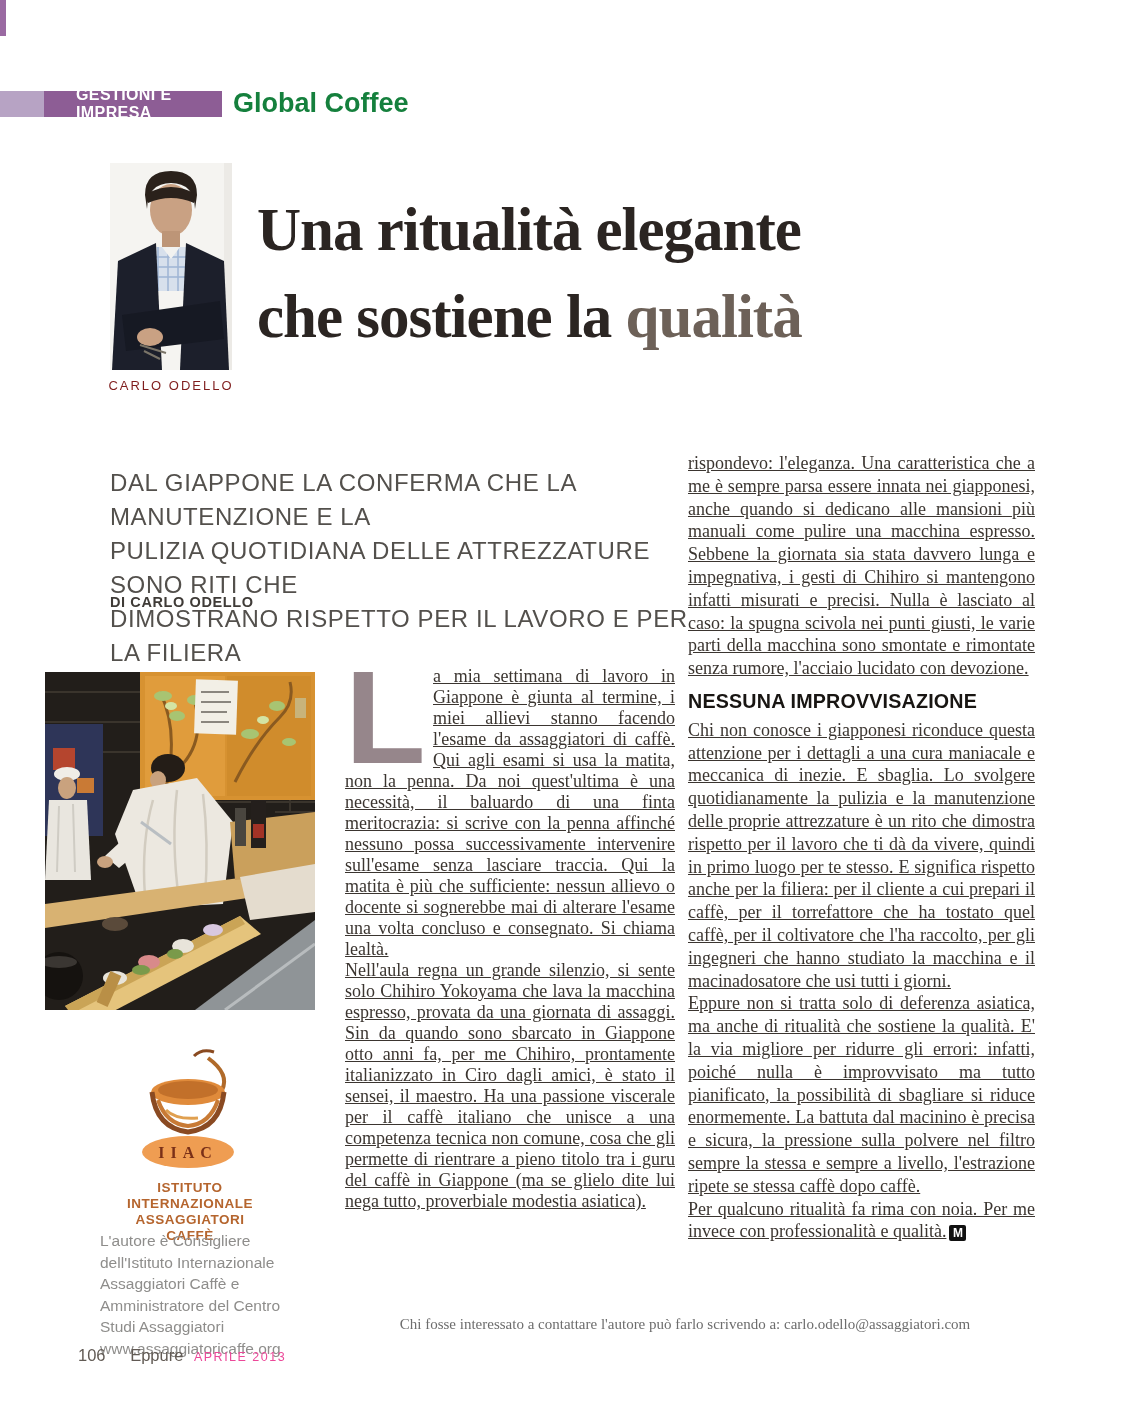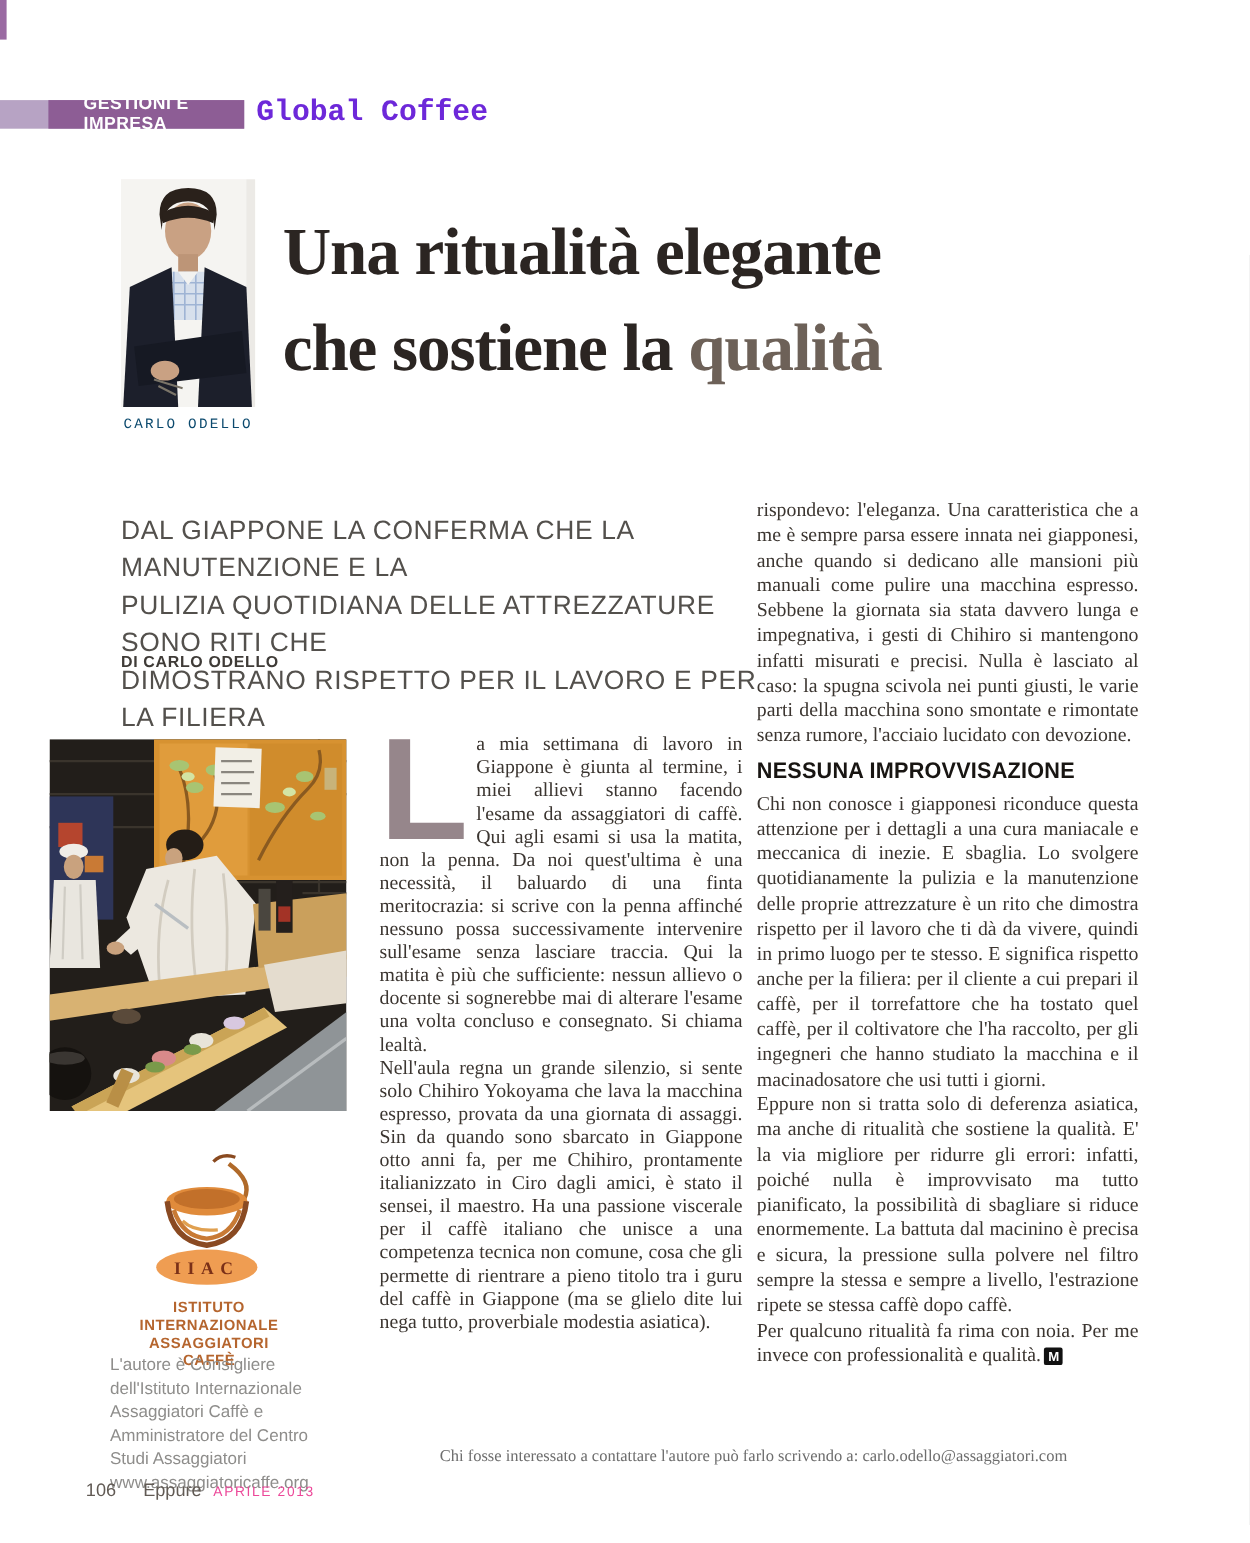--- a/index.html
+++ b/index.html
@@ -9,27 +9,27 @@
     font-family:"Liberation Sans",sans-serif;
   }
   .abs{position:absolute;}
 
   
   #corner-mark{left:0;top:0;width:6px;height:36px;background:#9a6aa2;}
   #kicker-strip{left:0;top:91px;width:222px;height:26px;background:#b7a3c4;}
   #kicker-box{left:44px;top:91px;width:178px;height:26px;background:#8d5d95;
     display:flex;align-items:center;justify-content:center;}
   #kicker-box span{color:#ffffff;font-weight:bold;font-size:16px;letter-spacing:.4px;padding-left:32px;}
-  #section-title{left:233px;top:88px;font-family:Liberation Mono, monospace;
-    font-weight:bold;font-size:27px;color:#6d28d9;}
+  #section-title{left:233px;top:88px;font-family:Liberation Sans, sans-serif;
+    font-weight:bold;font-size:27px;color:#15803d;}
 
   
   #portrait{left:110px;top:163px;width:122px;height:207px;background:#f5f4f1;}
   #portrait-caption{left:96px;top:378px;width:150px;text-align:center;
-    color:#0c4a6e;font-size:13px;letter-spacing:2px;font-family:Liberation Mono, monospace;}
+    color:#7f1d1d;font-size:13px;letter-spacing:2px;}
 
   
   #headline{left:257px;top:186px;width:780px;font-family:"Liberation Serif",serif;
     font-weight:bold;font-size:61px;line-height:87px;color:#2b2522;letter-spacing:-1px;}
   #headline .accent{color:#6d6158;}
 
   
   #standfirst{left:110px;top:466px;width:585px;color:#53504c;
     font-size:24px;line-height:34px;letter-spacing:.6px;}
   #byline{left:110px;top:594px;color:#3f3b37;font-weight:bold;
@@ -40,21 +40,21 @@
   #logo-block{left:110px;top:1046px;width:160px;text-align:center;}
   #logo-org{color:#b5652e;font-variant:small-caps;font-weight:bold;
     font-size:13.5px;line-height:16px;letter-spacing:.5px;}
   #author-note{left:100px;top:1230px;width:230px;color:#8e8d8b;
     font-size:15.5px;line-height:21.5px;}
 
   
   .bodycol{font-family:"Liberation Serif",serif;color:#3b3530;text-align:justify;}
   #col1{left:345px;top:666px;width:330px;font-size:18px;line-height:21px;}
   #col2{left:688px;top:452px;width:347px;font-size:18px;line-height:22.8px;}
-  .bodycol p{margin:0;}
+  .bodycol p{margin:0;text-decoration:underline;}
   #dropcap{float:left;width:78px;height:103px;overflow:hidden;
     font-family:"Liberation Sans",sans-serif;font-weight:bold;
     font-size:132px;line-height:100px;color:#96868b;margin:2px 10px 0 0;}
   #col2-heading{font-family:"Liberation Sans",sans-serif;font-weight:bold;
     font-size:20.5px;letter-spacing:.2px;color:#181512;margin:10px 0 6px 0;
     transform:scaleX(.96);transform-origin:left;}
   #endmark{display:inline-block;width:17px;height:16px;background:#111111;
     border-radius:2px;color:#ffffff;font-family:"Liberation Sans",sans-serif;
     font-weight:bold;font-size:12px;line-height:16px;text-align:center;
     vertical-align:baseline;margin-left:3px;}

